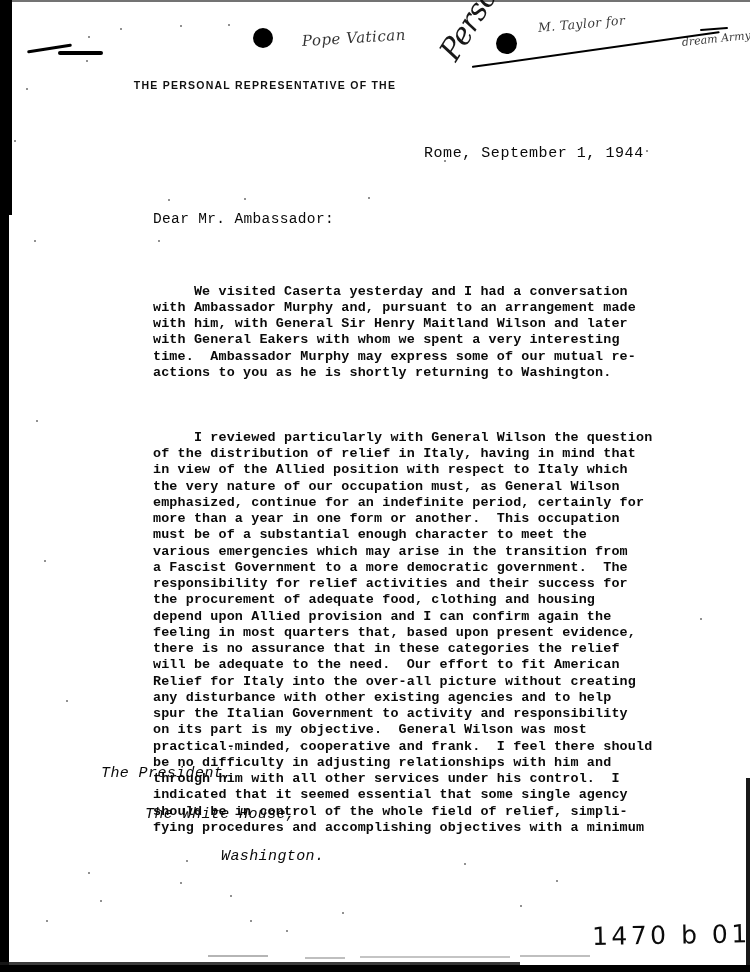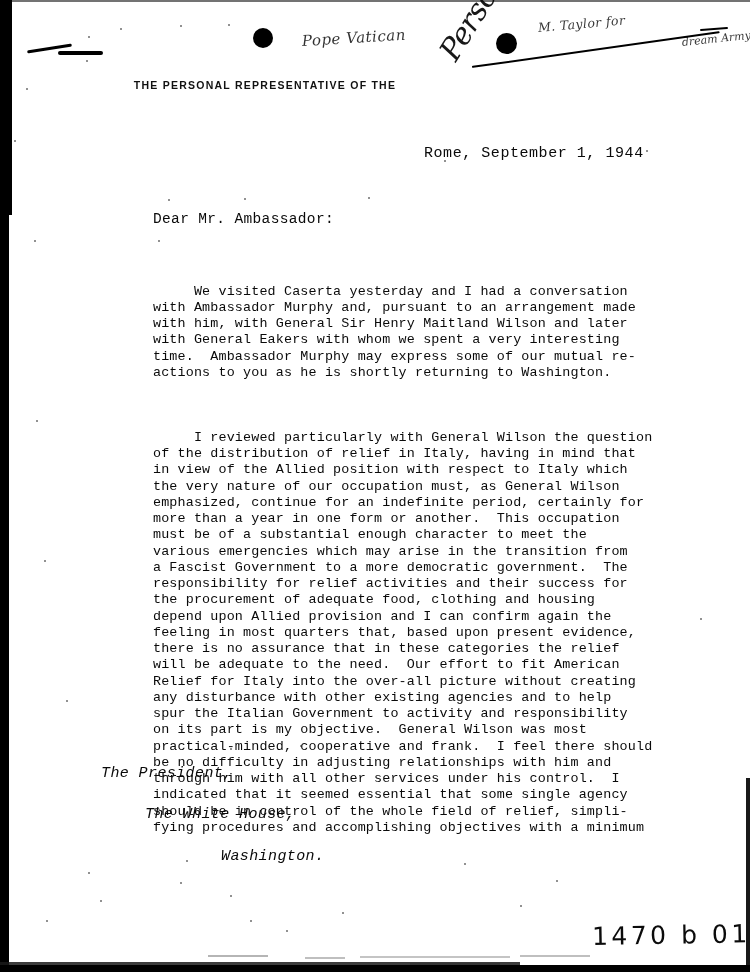--- a/index.html
+++ b/index.html
@@ -123,21 +123,21 @@
   .body {
     position: absolute;
     left: 153px;
     top: 251px;
     width: 580px;
     font-size: 13.4px;
     line-height: 16.25px;
     letter-spacing: .15px;
     white-space: pre;
   }
-  .body .para { margin: 0 0 16.25px 0; }
+  .body .para { margin: 0 0 16.25px 0; font-weight: bold; }
   .body .para:last-child { margin-bottom: 1px; }
 
   
   .addr {
     position: absolute;
     left: 101px;
     font-size: 15px;
     letter-spacing: .4px;
     white-space: nowrap;
     font-style: italic;

